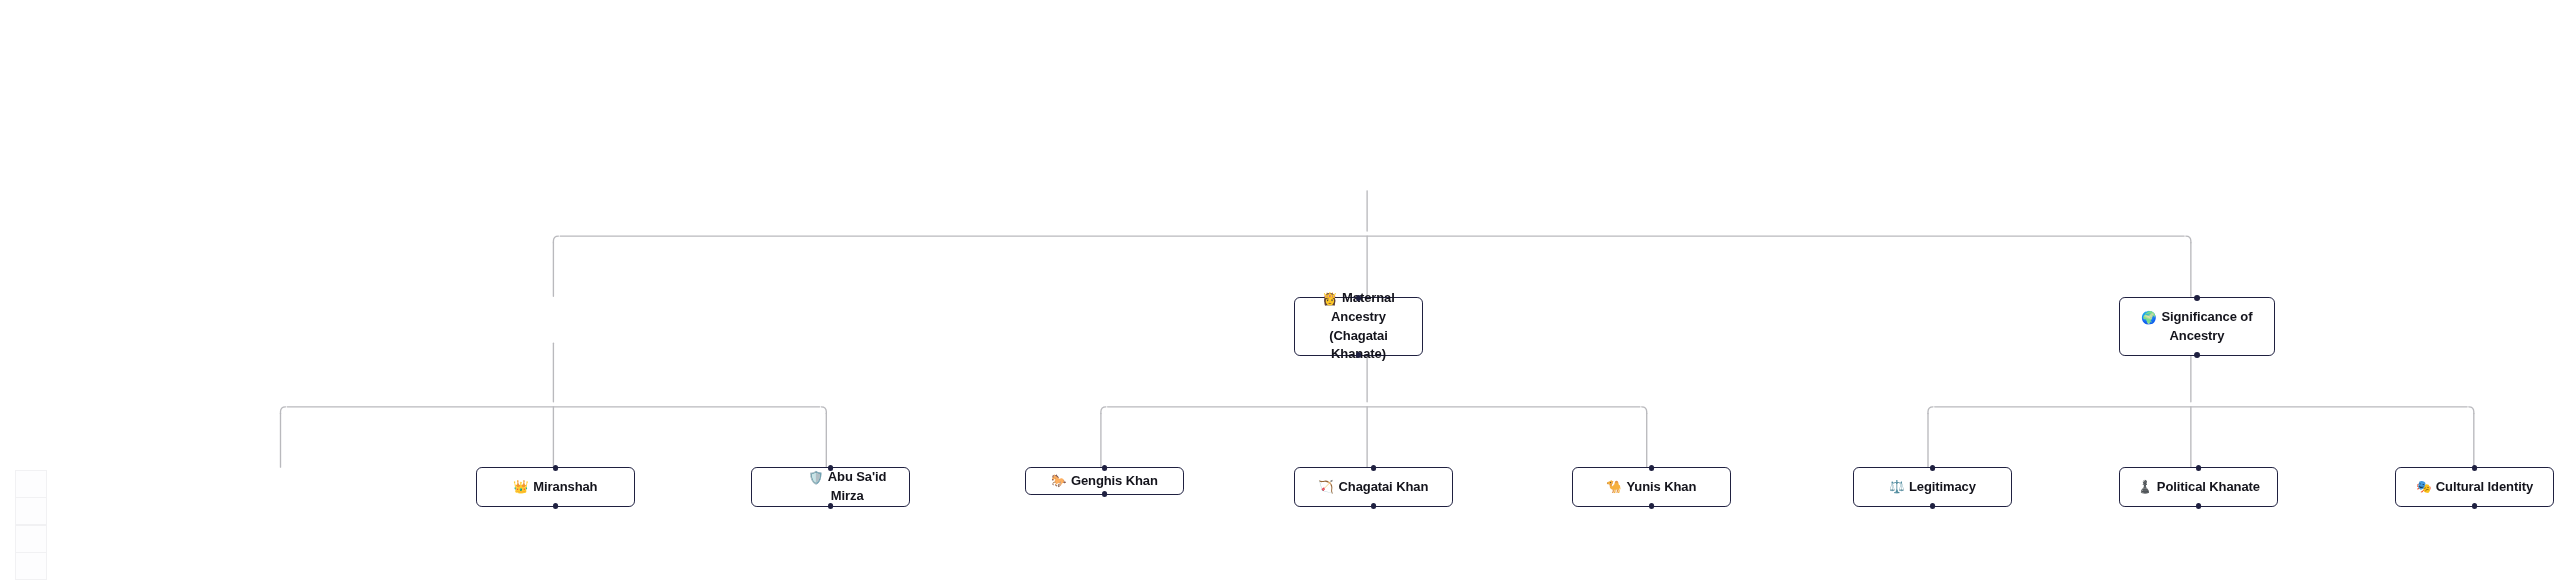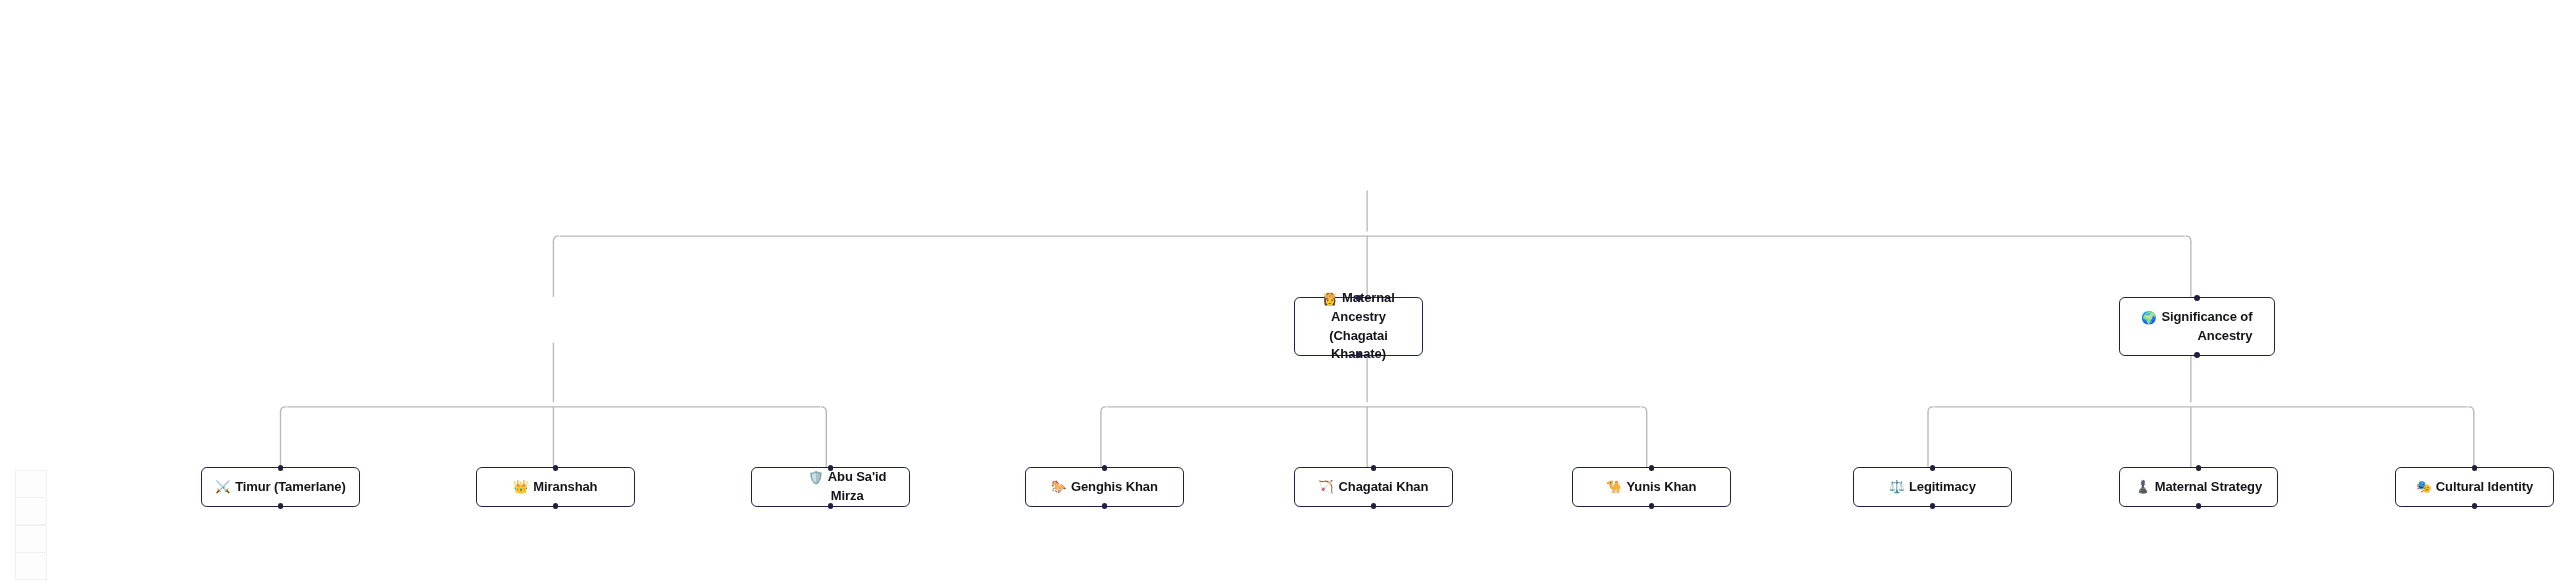--- a/index.html
+++ b/index.html
@@ -147,54 +147,47 @@
 
   <div class="node" style="left:1294px; top:297px; width:129px; height:59px;">
     <span class="handle top"></span>
     <span class="handle bottom"></span>
     <div>
       <span class="emoji">👸</span><span class="lbl">Maternal Ancestry</span><br>
       <span class="lbl">(Chagatai Khanate)</span>
     </div>
   </div>
 
-  <div class="node" style="left:2119px; top:297px; width:156px; height:59px;text-align:right;">
+  <div class="node" style="left:2119px; top:297px; width:156px; height:59px;">
     <span class="handle top"></span>
     <span class="handle bottom"></span>
     <div>
       <span class="emoji">🌍</span><span class="lbl">Significance of</span><br>
       <span class="lbl">Ancestry</span>
     </div>
   </div>
 
-  <div class="node" style="left:201px; top:467px; width:159px; height:40px;">
-    <span class="handle top"></span>
-    <span class="handle bottom"></span>
-    <div>
-      <span class="emoji">⚔️</span><span class="lbl">Timur (Tamerlane)</span>
-    </div>
-  </div>
 
   <div class="node" style="left:476px; top:467px; width:159px; height:40px;">
     <span class="handle top"></span>
     <span class="handle bottom"></span>
     <div>
       <span class="emoji">👑</span><span class="lbl">Miranshah</span>
     </div>
   </div>
 
   <div class="node" style="left:751px; top:467px; width:159px; height:40px;padding-left:40px;">
     <span class="handle top"></span>
     <span class="handle bottom"></span>
     <div>
       <span class="emoji">🛡️</span><span class="lbl">Abu Sa'id Mirza</span>
     </div>
   </div>
 
-  <div class="node" style="left:1025px; top:467px; width:159px; height:40px;">
+  <div class="node" style="left:1025px; top:467px; width:159px; height:28px;">
     <span class="handle top"></span>
     <span class="handle bottom"></span>
     <div>
       <span class="emoji">🐎</span><span class="lbl">Genghis Khan</span>
     </div>
   </div>
 
   <div class="node" style="left:1294px; top:467px; width:159px; height:40px;">
     <span class="handle top"></span>
     <span class="handle bottom"></span>
@@ -216,21 +209,21 @@
     <span class="handle bottom"></span>
     <div>
       <span class="emoji">⚖️</span><span class="lbl">Legitimacy</span>
     </div>
   </div>
 
   <div class="node" style="left:2119px; top:467px; width:159px; height:40px;">
     <span class="handle top"></span>
     <span class="handle bottom"></span>
     <div>
-      <span class="emoji">♟️</span><span class="lbl">Maternal Strategy</span>
+      <span class="emoji">♟️</span><span class="lbl">Political Khanate</span>
     </div>
   </div>
 
   <div class="node" style="left:2395px; top:467px; width:159px; height:40px;">
     <span class="handle top"></span>
     <span class="handle bottom"></span>
     <div>
       <span class="emoji">🎭</span><span class="lbl">Cultural Identity</span>
     </div>
   </div>

